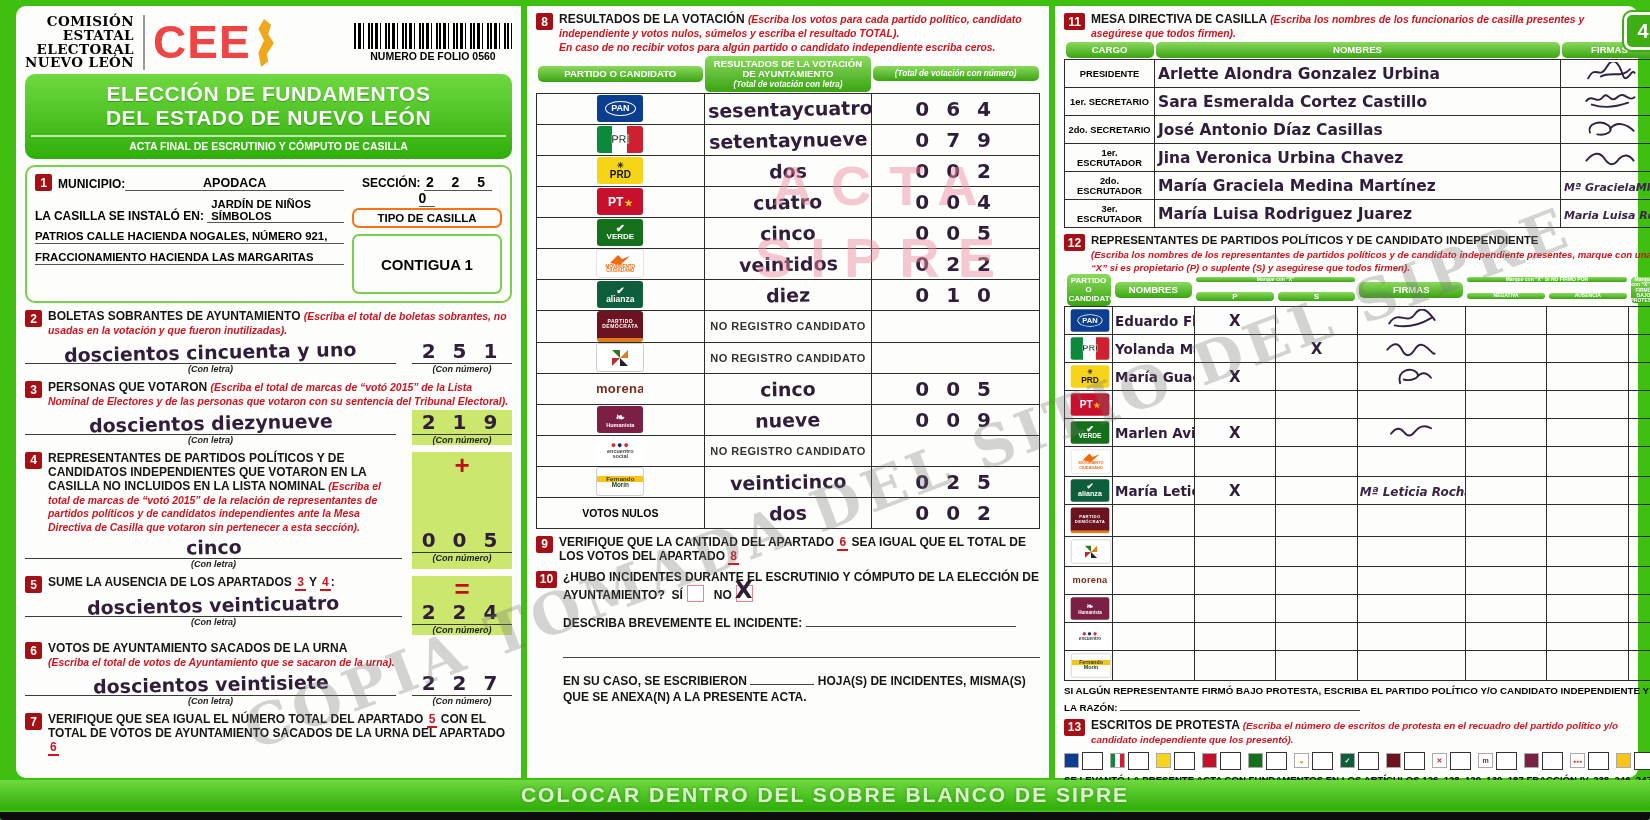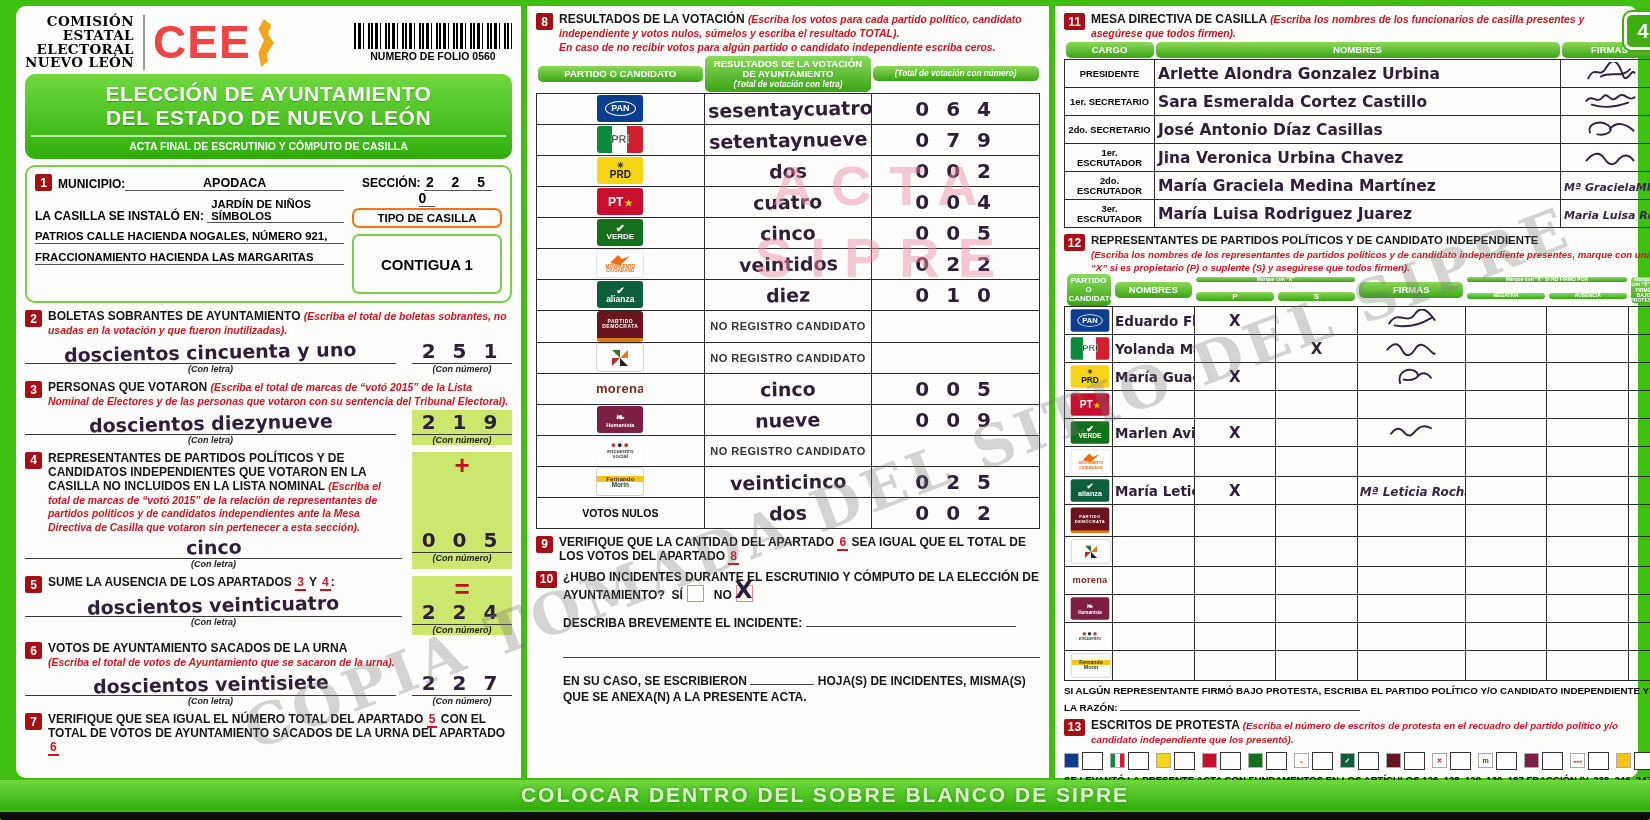--- a/index.html
+++ b/index.html
@@ -157,21 +157,21 @@
           <path d="M8 0 L13 4 L11 11 L15 17 L10 25 L11 30 L6 34 L4 24 L8 15 L4 7 Z" fill="#f0a71c"></path>
         </svg>
       </div>
       <div class="foliobox">
         <div class="barcode"></div>
         <div class="folio">NUMERO DE FOLIO 0560</div>
       </div>
     </div>
 
     <div class="banner">
-      <div class="b1">ELECCIÓN DE AYUNTAMIENTO</div>
+      <div class="b1">ELECCIÓN DE FUNDAMENTOS</div>
       <div class="b1">DEL ESTADO DE NUEVO LEÓN</div>
       <div class="inner">
         <div>ACTA FINAL DE ESCRUTINIO Y CÓMPUTO DE CASILLA</div>
       </div>
     </div>
 
     <div class="s1">
       <div class="s1grid">
         <div class="s1left">
           <div class="s1row">

